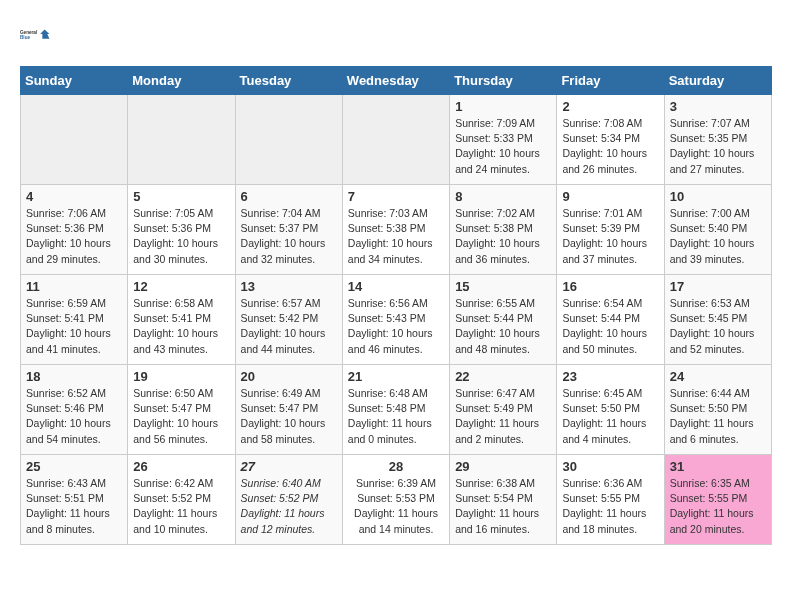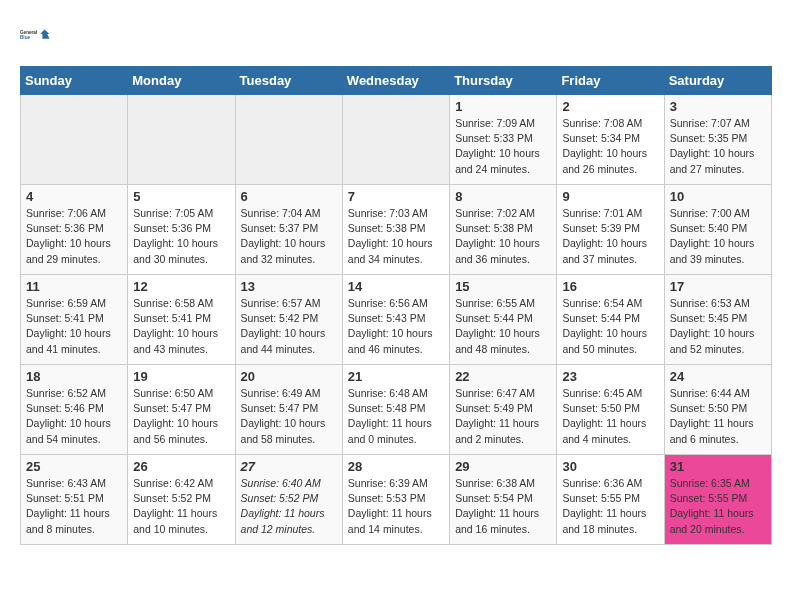--- a/index.html
+++ b/index.html
@@ -239,31 +239,31 @@
           <div class="day-info">Sunrise: 6:43 AM<br>Sunset: 5:51 PM<br>Daylight: 11 hours and 8 minutes.</div>
         </td>
         <td style="background-color: rgb(255, 255, 255);">
           <span class="day-number">26</span>
           <div class="day-info">Sunrise: 6:42 AM<br>Sunset: 5:52 PM<br>Daylight: 11 hours and 10 minutes.</div>
         </td>
         <td style="background-color: rgb(249, 249, 249); font-style: italic;">
           <span class="day-number">27</span>
           <div class="day-info">Sunrise: 6:40 AM<br>Sunset: 5:52 PM<br>Daylight: 11 hours and 12 minutes.</div>
         </td>
-        <td style="background-color: rgb(255, 255, 255);">
+        <td style="background-color: rgb(255, 255, 255); text-align: center;">
           <span class="day-number">28</span>
           <div class="day-info">Sunrise: 6:39 AM<br>Sunset: 5:53 PM<br>Daylight: 11 hours and 14 minutes.</div>
         </td>
         <td style="background-color: rgb(249, 249, 249);">
           <span class="day-number">29</span>
           <div class="day-info">Sunrise: 6:38 AM<br>Sunset: 5:54 PM<br>Daylight: 11 hours and 16 minutes.</div>
         </td>
         <td style="background-color: rgb(255, 255, 255);">
           <span class="day-number">30</span>
           <div class="day-info">Sunrise: 6:36 AM<br>Sunset: 5:55 PM<br>Daylight: 11 hours and 18 minutes.</div>
         </td>
-        <td style="background-color: #ec4899;">
+        <td style="background-color: #f9a8d4;">
           <span class="day-number">31</span>
           <div class="day-info">Sunrise: 6:35 AM<br>Sunset: 5:55 PM<br>Daylight: 11 hours and 20 minutes.</div>
         </td>
       </tr>
     </tbody>
 </table>
 
 </body></html>

